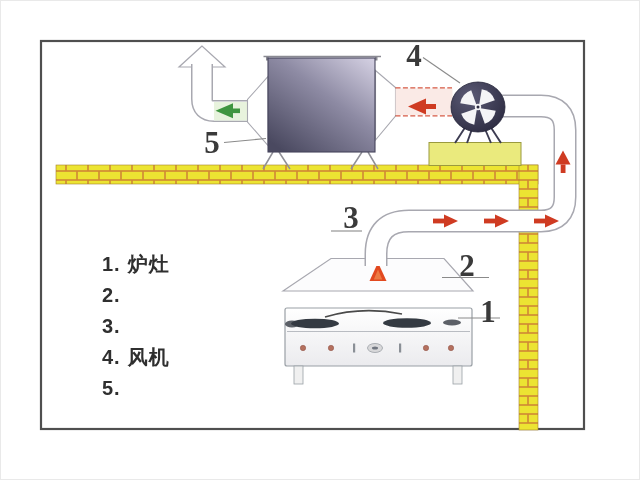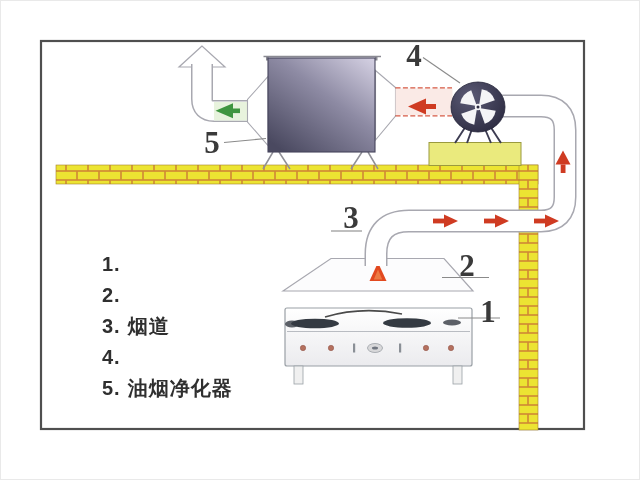--- a/index.html
+++ b/index.html
@@ -163,30 +163,30 @@
   <text class="callout" x="414" y="66" text-anchor="middle">4</text>
   <text class="callout" x="212" y="153" text-anchor="middle">5</text>
   <text class="callout" x="351" y="228" text-anchor="middle">3</text>
   <text class="callout" x="467" y="276" text-anchor="middle">2</text>
   <text class="callout" x="488" y="322" text-anchor="middle">1</text>
 </svg>
 
 <div class="legend">
   <div class="legend-item">
     <span class="num">1.</span>
+    <span class="label">炉灶</span>
   </div>
   <div class="legend-item">
     <span class="num">2.</span>
   </div>
   <div class="legend-item">
     <span class="num">3.</span>
-    <span class="label">烟道</span>
   </div>
   <div class="legend-item">
     <span class="num">4.</span>
+    <span class="label">风机</span>
   </div>
   <div class="legend-item">
     <span class="num">5.</span>
-    <span class="label">油烟净化器</span>
   </div>
 </div>
 
 </div>
 
 </body></html>

